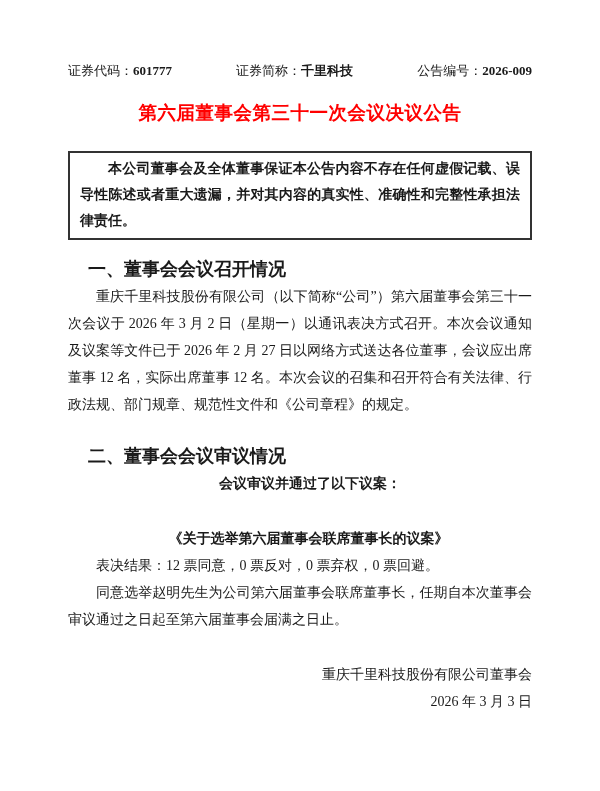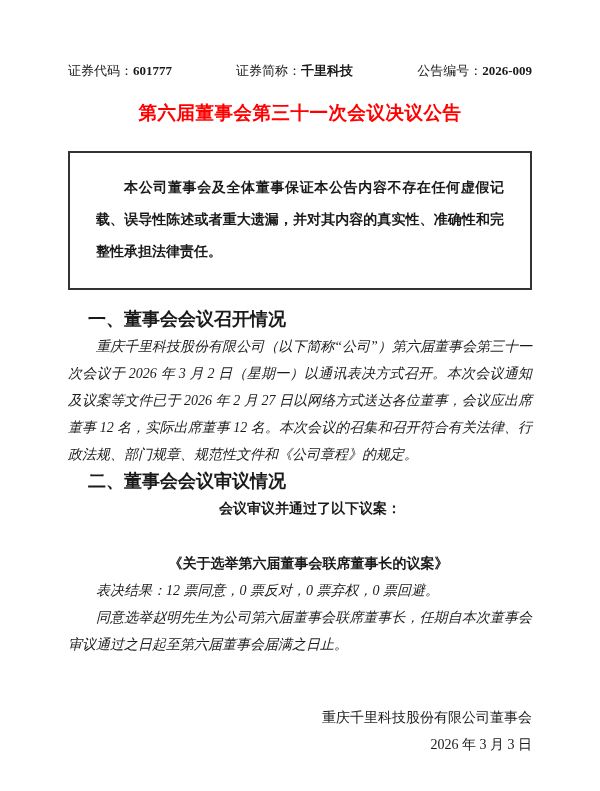--- a/index.html
+++ b/index.html
@@ -35,48 +35,47 @@
     letter-spacing: 0.5px;
     margin: 6px 0 22px 0;
   }
   .disclaimer-box {
     border: 2px solid #333333;
     padding: 3px 10px 4px 10px;
     font-weight: bold;
     margin-bottom: 16px;
   }
   .disclaimer-box p {
-    margin: 16px;
+    margin: 0;
     text-indent: 2em;
     text-align: justify;
-    line-height: 32px;
+    line-height: 26px;
   }
   .section-heading {
     font-size: 18px;
     font-weight: bold;
     margin: 0 0 0 20px;
   }
-  .section2-heading { }
+  .section2-heading { margin-top: 25px; }
   .para {
     margin: 0;
     text-indent: 2em;
     text-align: justify;
-    font-style: italic;
   }
   .bold-line {
     margin: 0 0 0 20px;
     font-weight: bold;
     text-align: center;
   }
   .bold-line.bracket { margin-left: 17px; margin-top: 28px; }
   .closing {
     margin: 8px 0 0 20px;
   }
   .signature-block {
-    margin-top: 46px;
+    margin-top: 28px;
     text-align: right;
   }
   .signature-block div { line-height: 27px; }
 </style>
 </head>
 <body>
 
 <div class="page">
 
   <div class="doc-header">

